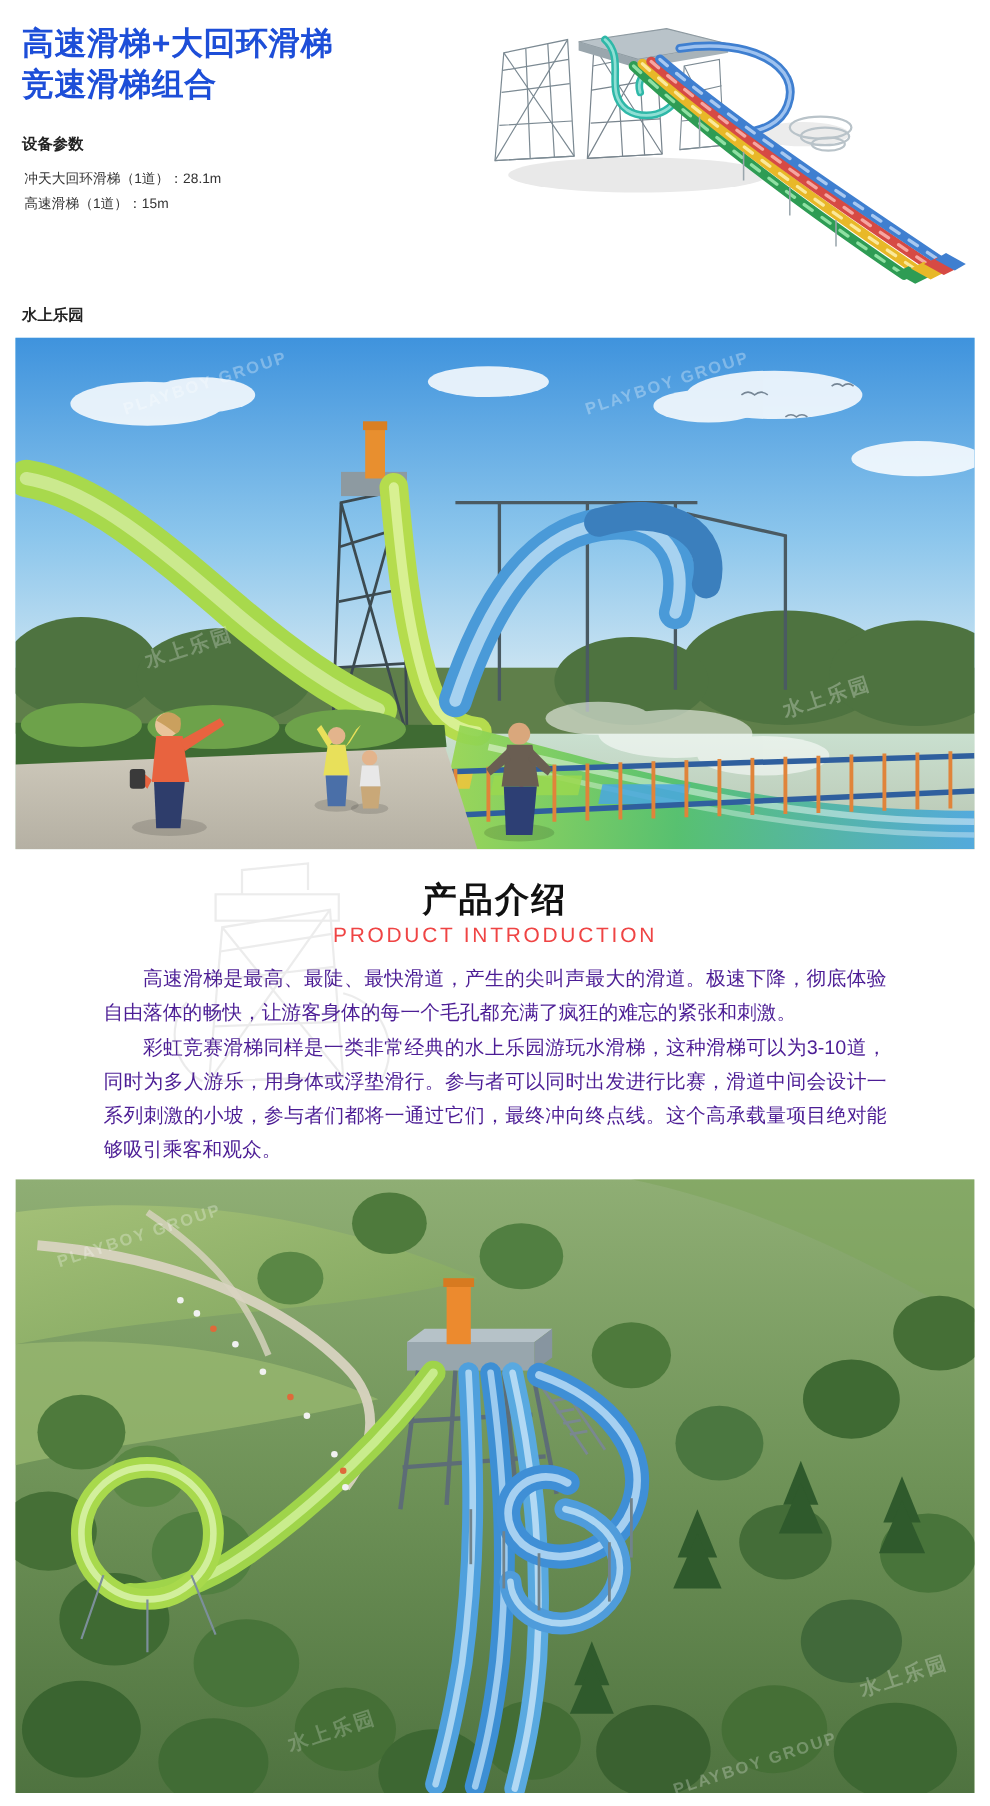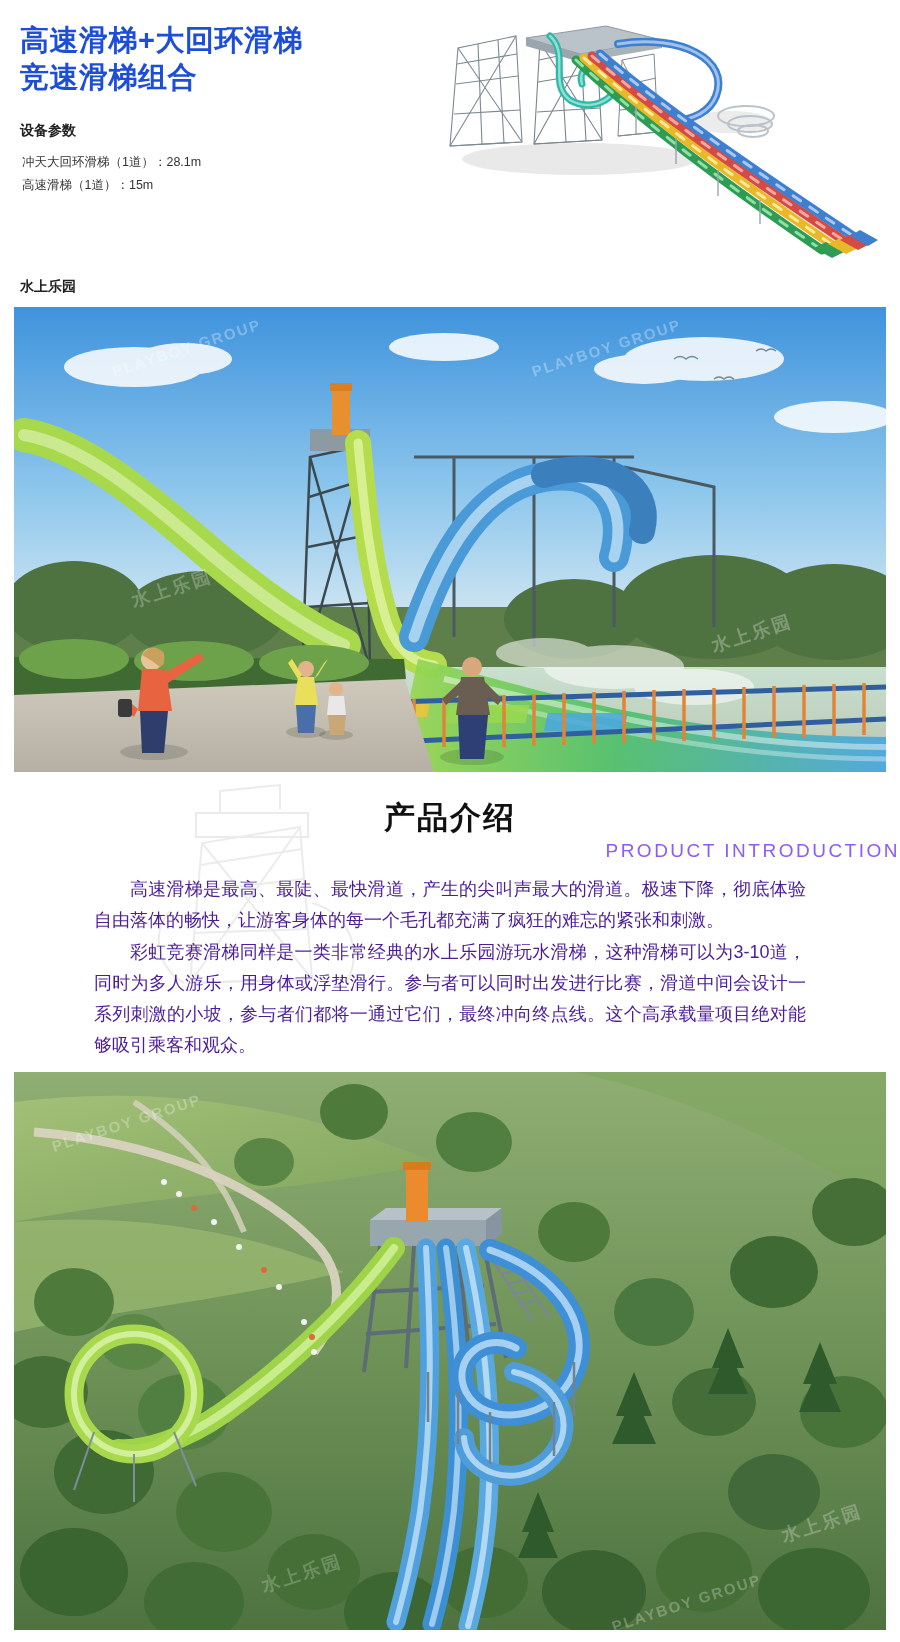--- a/index.html
+++ b/index.html
@@ -92,23 +92,23 @@
   }
   .intro-title {
     text-align: center;
     font-size: 31px;
     font-weight: bold;
     color: #111;
     padding-top: 22px;
     letter-spacing: 2px;
   }
   .intro-subtitle {
-    text-align: right;
+    text-align: center;
     font-size: 19px;
-    color: #8b5cf6;
+    color: #ef4444;
     letter-spacing: 2.5px;
     margin-top: 1px;
   }
   .intro-body {
     margin: 12px auto 0 auto;
     width: 712px;
     font-size: 18px;
     line-height: 1.72;
     color: #4c1d95;
     text-align: justify;

